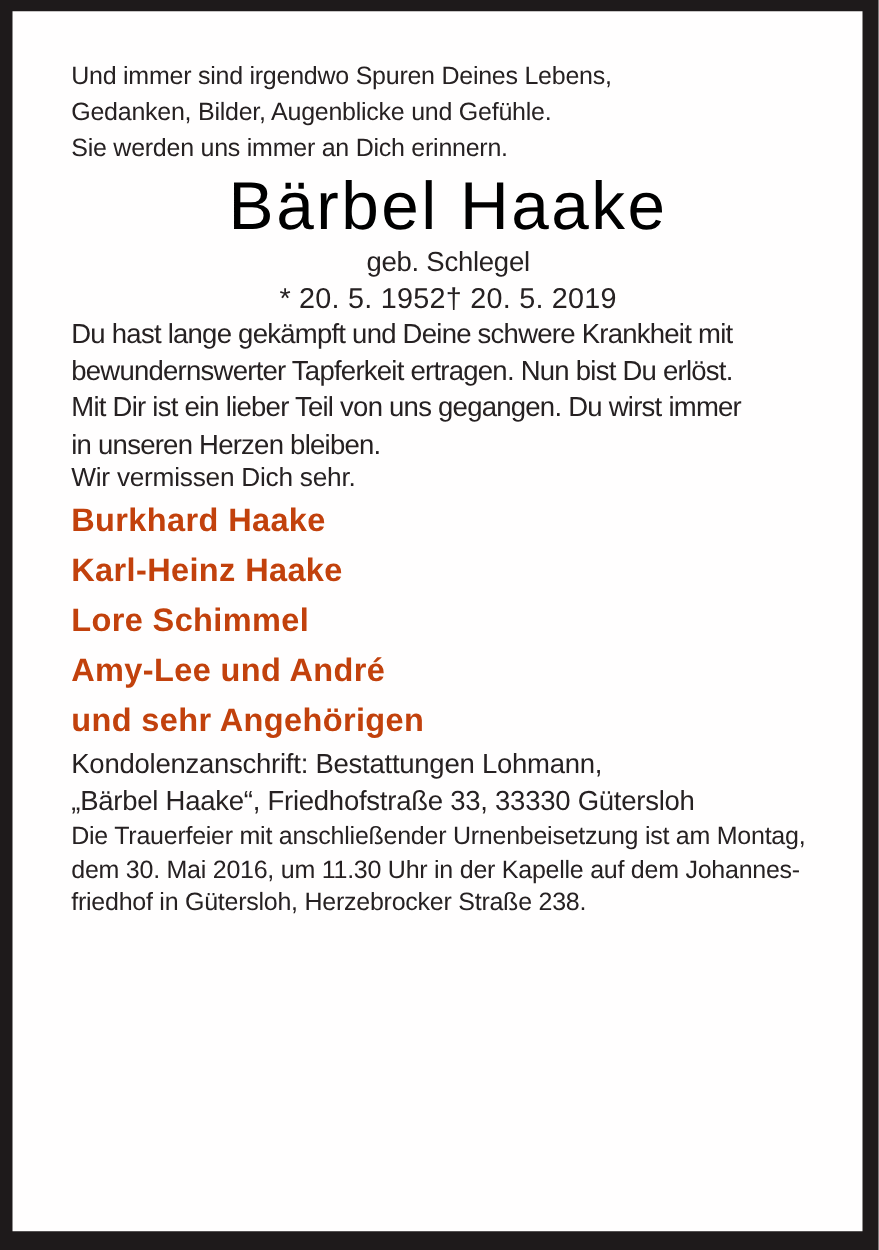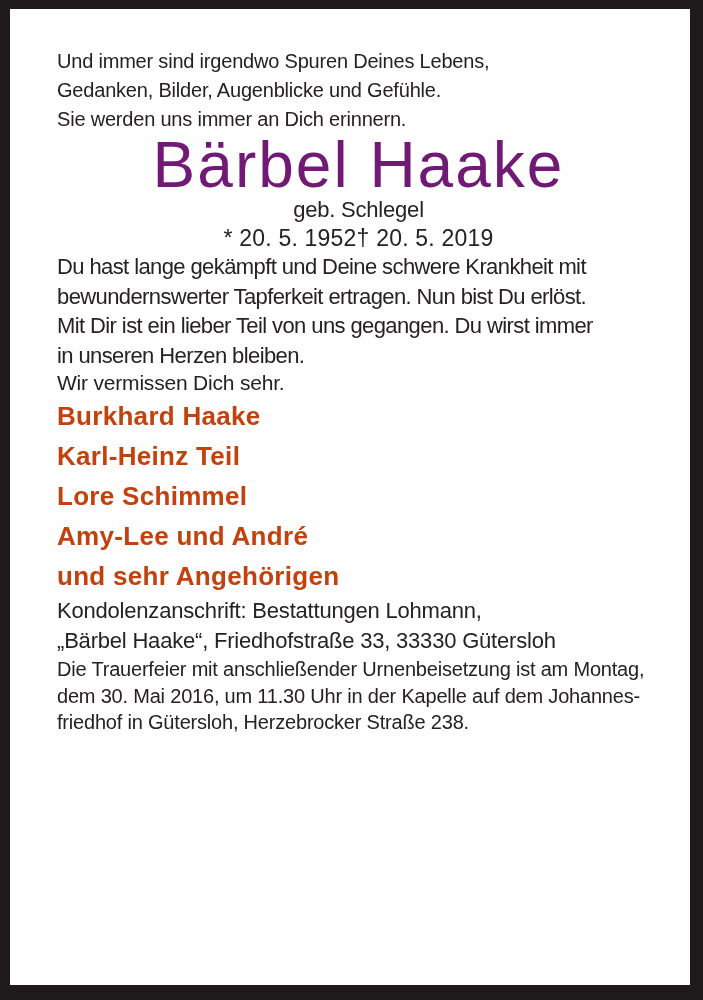--- a/index.html
+++ b/index.html
@@ -29,25 +29,25 @@
     font-size: 20px;
     line-height: 29px;
     letter-spacing: -0.2px;
     white-space: pre-line;
   }
 
   .name-block { text-align: center; }
 
   .deceased-name {
     margin-top: 35px;
-    font-size: 64px;
+    font-size: 54px;
     line-height: 62px;
     font-weight: 400;
     letter-spacing: 2px;
-    color: #701a75;
+    color: #000000;
   }
 
   .maiden-name {
     margin-top: 7px;
     font-size: 22px;
     line-height: 28px;
     letter-spacing: -0.2px;
   }
 
   .life-dates {
@@ -121,21 +121,21 @@
 
   <p class="tribute">Du hast lange gekämpft und Deine schwere Krankheit mit
 bewundernswerter Tapferkeit ertragen. Nun bist Du erlöst.
 Mit Dir ist ein lieber Teil von uns gegangen. Du wirst immer
 in unseren Herzen bleiben.</p>
 
   <div class="farewell-wrap">
     <p class="farewell-line">Wir vermissen Dich sehr.</p>
     <div class="mourners">
       <div>Burkhard Haake</div>
-      <div>Karl-Heinz Teil</div>
+      <div>Karl-Heinz Haake</div>
       <div>Lore Schimmel</div>
       <div>Amy-Lee und André</div>
       <div>und sehr Angehörigen</div>
     </div>
   </div>
 
   <p class="condolence">Kondolenzanschrift: Bestattungen Lohmann,
 „Bärbel Haake“, Friedhofstraße 33, 33330 Gütersloh</p>
 
   <p class="service-details">Die Trauerfeier mit anschließender Urnenbeisetzung ist am Montag,

